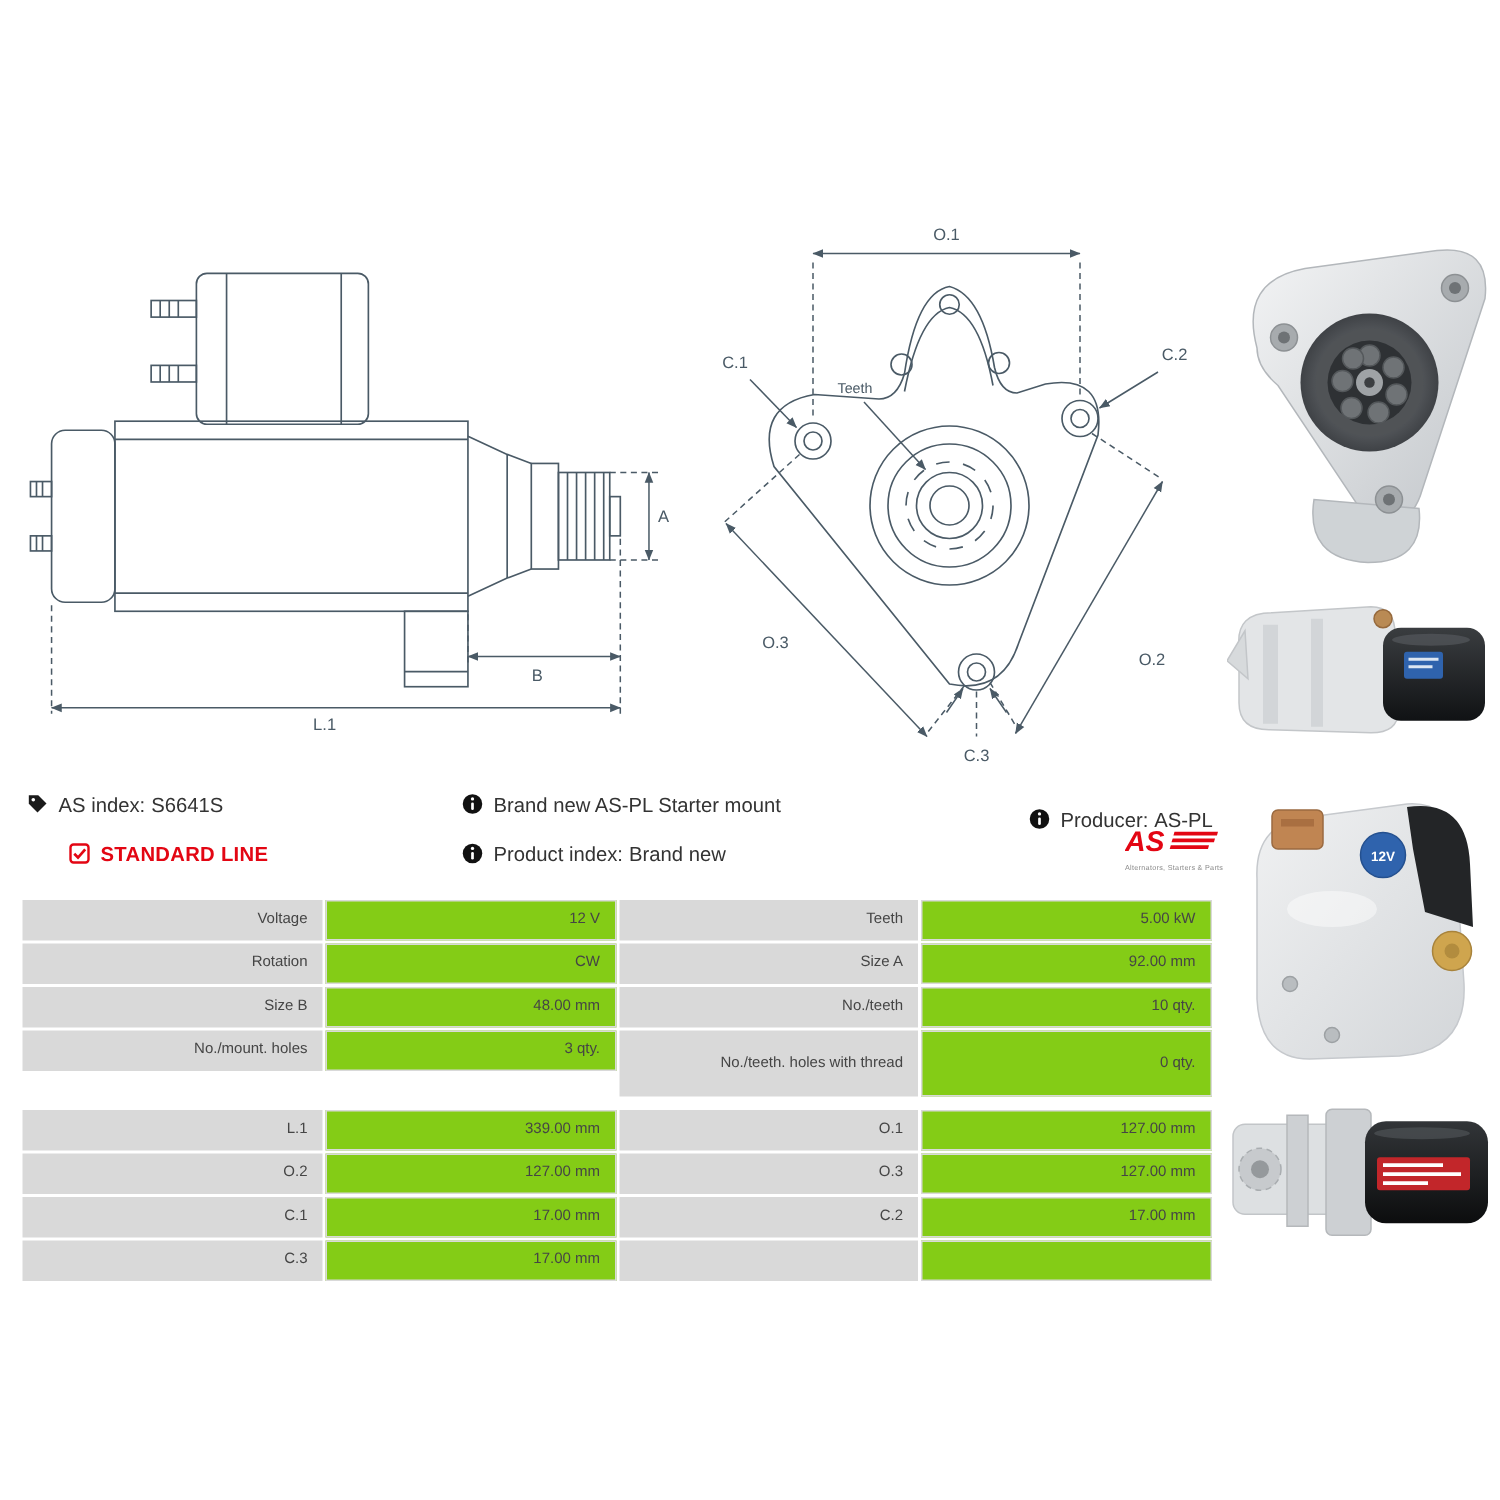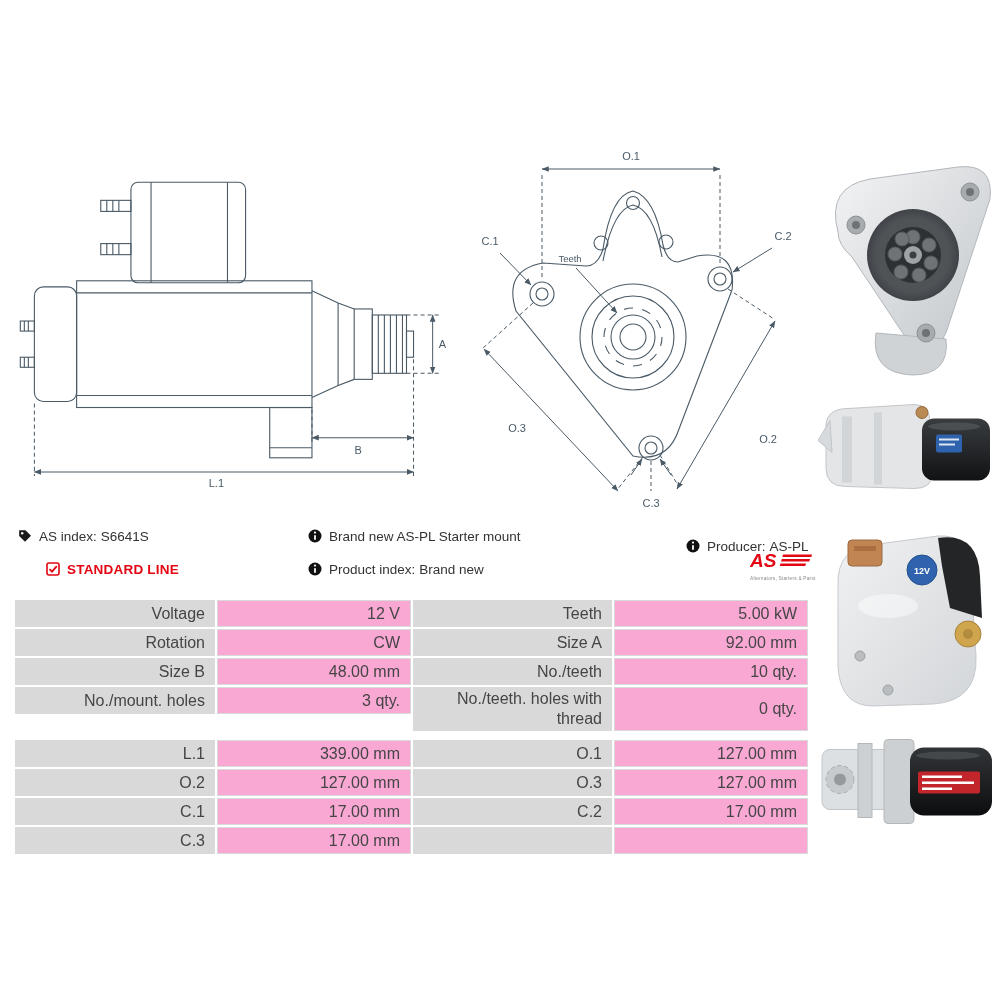--- a/index.html
+++ b/index.html
@@ -21,26 +21,26 @@
   .info-item{position:absolute;display:flex;gap:7px;font-size:13.5px;color:#333;height:18px;white-space:nowrap;}
   .info-item .txt{display:flex;gap:4px;align-items:baseline;}
   .b{font-weight:normal;}
   .redline{color:var(--red,#e30613);font-weight:bold;letter-spacing:.2px;}
   .logo-wrap{position:absolute;left:750px;top:551px;width:64px;}
   .logo-sub{font-size:4.8px;color:#8a8a8a;letter-spacing:.2px;margin-top:1px;white-space:nowrap;}
   .logoAS{fill:var(--red,#e30613);}
   .logoStripe{fill:var(--red,#e30613);}
 
   
-  .spec-table{position:absolute;left:15px;top:600px;width:795px;display:flex;flex-direction:column;gap:2px;font-size:16px;color:#454545;}
+  .spec-table{position:absolute;left:15px;top:600px;width:795px;display:flex;flex-direction:column;gap:2px;font-size:10px;color:#454545;}
   .trow{display:grid;grid-template-columns:200px 194px 199px 194px;gap:2px;align-items:start;}
   .cell{height:27px;display:flex;align-items:center;justify-content:flex-end;
         padding:0 10px 0 8px;box-sizing:border-box;text-align:right;line-height:1.25;}
   .tl{background:var(--label-bg,#d9d9d9);}
-  .tv{background:#f9a8d4;border:1px solid #d9d9d9;}
+  .tv{background:#84cc16;border:1px solid #d9d9d9;}
   .trow.tall .cell{height:44px;}
   .trow.tall .shorty{height:27px;}
   .group-gap{height:5px;}
 
   
   .stickerBlue{fill:var(--blue,#2f63ad);}
   .labelRed{fill:var(--lred,#c2262a);}
 </style>
 </head>
 <body>

